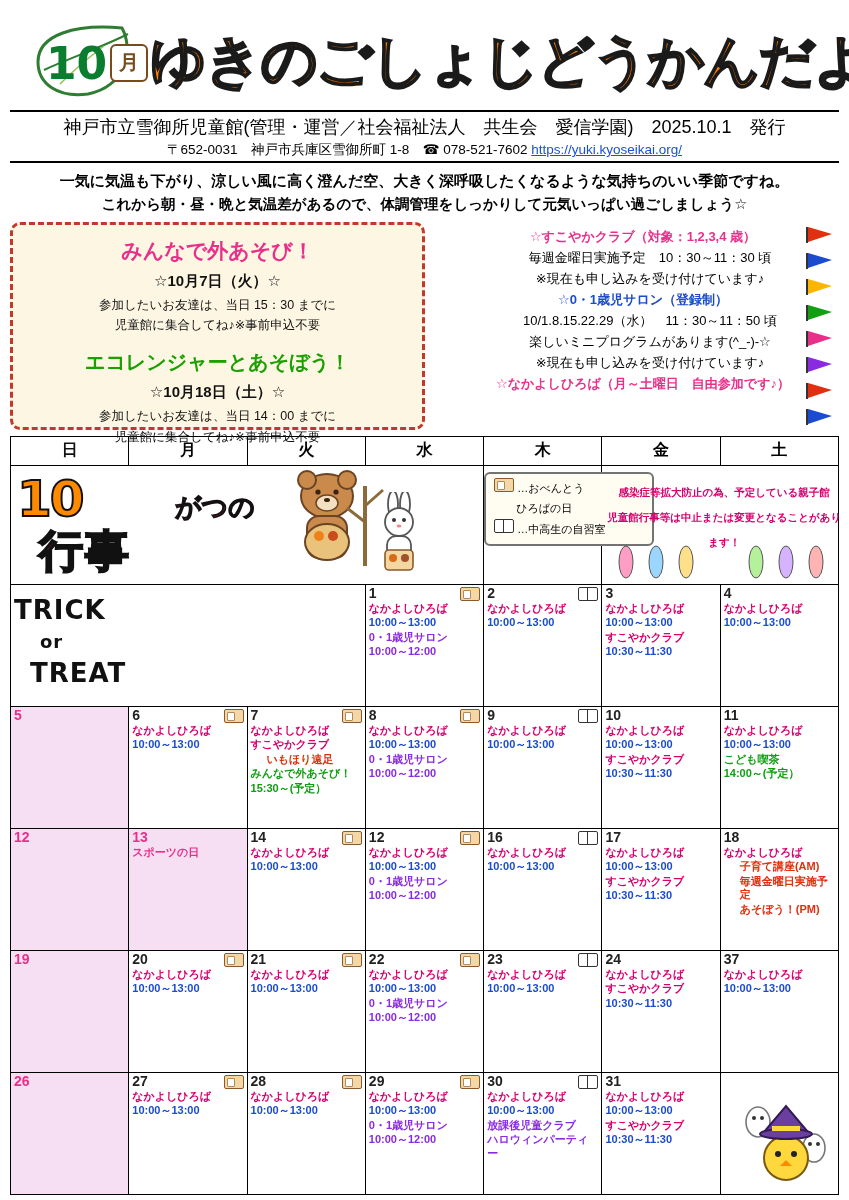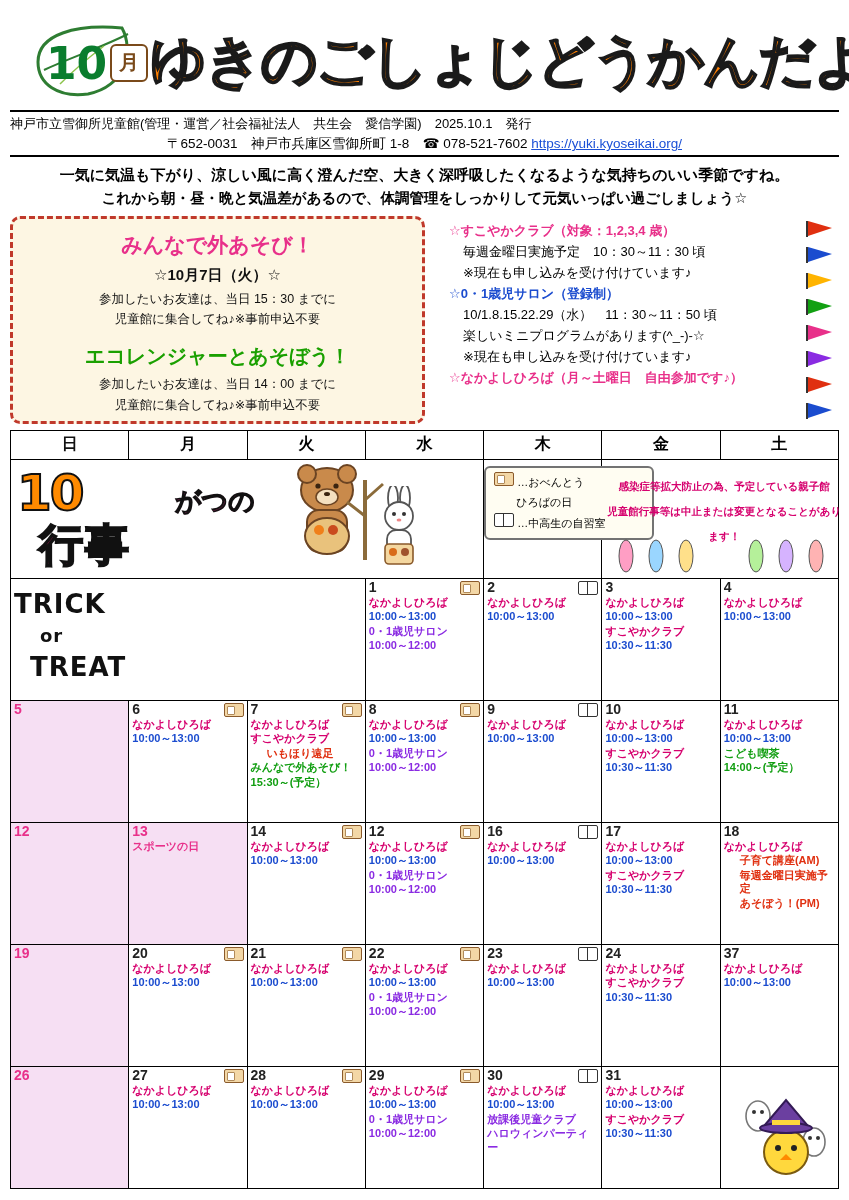--- a/index.html
+++ b/index.html
@@ -34,39 +34,39 @@
     font-size:56px;font-weight:bold;
     color:#ff7f00;
     -webkit-text-stroke:2px #1a1a1a;
     letter-spacing:-2px;
     white-space:nowrap;
     font-family:"DejaVu Sans",sans-serif;
   }
 
   .rule{border:0;border-top:2px solid #000;margin:2px 0 3px 0;}
 
-  .org-line{font-size:13px;text-align:left;letter-spacing:0px;}
+  .org-line{font-size:18px;text-align:center;letter-spacing:0px;}
   .addr-line{font-size:13.5px;text-align:center;margin-top:2px;}
   .addr-line .url{color:#1a4fd6;text-decoration:underline;}
 
   .greet{font-size:15px;margin-top:7px;line-height:1.5;text-align:center;font-weight:bold;}
   .greet2{font-size:14.5px;text-align:center;margin-top:2px;font-weight:bold;}
 
   
   .panels{display:flex;margin-top:8px;height:208px;}
   .panel-left{
     width:415px;border:3px dashed #c0392b;border-radius:10px;
     background:#fdf6e3;box-sizing:border-box;padding:8px 6px;text-align:center;
     position:relative;
   }
   .p-title{font-size:21px;font-weight:bold;color:#e8308a;margin-top:4px;}
   .p-title.green{color:#1aa000;font-size:20px;}
   .p-date{font-size:15px;font-weight:bold;margin-top:7px;color:#111;}
   .p-note{font-size:12.5px;margin-top:5px;line-height:1.55;color:#111;}
-  .panel-right{flex:1;margin-left:20px;position:relative;box-sizing:border-box;padding:4px 2px 0 4px;}
+  .panel-right{flex:1;margin-left:20px;position:relative;box-sizing:border-box;padding:4px 2px 0 4px;text-align:center;}
   .pr-line{font-size:13px;line-height:1.62;white-space:nowrap;}
   .pr-line .pink{color:#e8308a;font-weight:bold;}
   .pr-line .blue{color:#1b4ccf;font-weight:bold;}
   .pr-line .ind{display:inline-block;width:14px;}
 
   .flagstrip{position:absolute;right:0;top:0;width:36px;height:208px;}
   .flagstrip .row{height:26px;display:flex;align-items:center;justify-content:center;}
 
   
   table.cal{border-collapse:collapse;width:829px;margin-top:6px;table-layout:fixed;}
@@ -152,20 +152,21 @@
   <div class="greet2">これから朝・昼・晩と気温差があるので、体調管理をしっかりして元気いっぱい過ごしましょう☆</div>
 
   <div class="panels">
 
     <div class="panel-left">
       <div class="p-title">みんなで外あそび！</div>
       <div class="p-date">☆10月7日（火）☆</div>
       <div class="p-note">参加したいお友達は、当日 15：30 までに</div>
       <div class="p-note" style="margin-top:1px">児童館に集合してね♪※事前申込不要</div>
       <div class="p-title green" style="margin-top:14px">エコレンジャーとあそぼう！</div>
+      <div class="p-date">☆10月18日（土）☆</div>
       <div class="p-note">参加したいお友達は、当日 14：00 までに</div>
       <div class="p-note" style="margin-top:1px">児童館に集合してね♪※事前申込不要</div>
     </div>
 
     <div class="panel-right">
       <div class="pr-line"><span class="pink">☆すこやかクラブ（対象：1,2,3,4 歳）</span></div>
       <div class="pr-line"><span class="ind"></span><span>毎週金曜日実施予定　10：30～11：30 頃</span></div>
       <div class="pr-line"><span class="ind"></span><span>※現在も申し込みを受け付けています♪</span></div>
       <div class="pr-line"><span class="blue">☆0・1歳児サロン（登録制）</span></div>
       <div class="pr-line"><span class="ind"></span><span>10/1.8.15.22.29（水）　11：30～11：50 頃</span></div>

